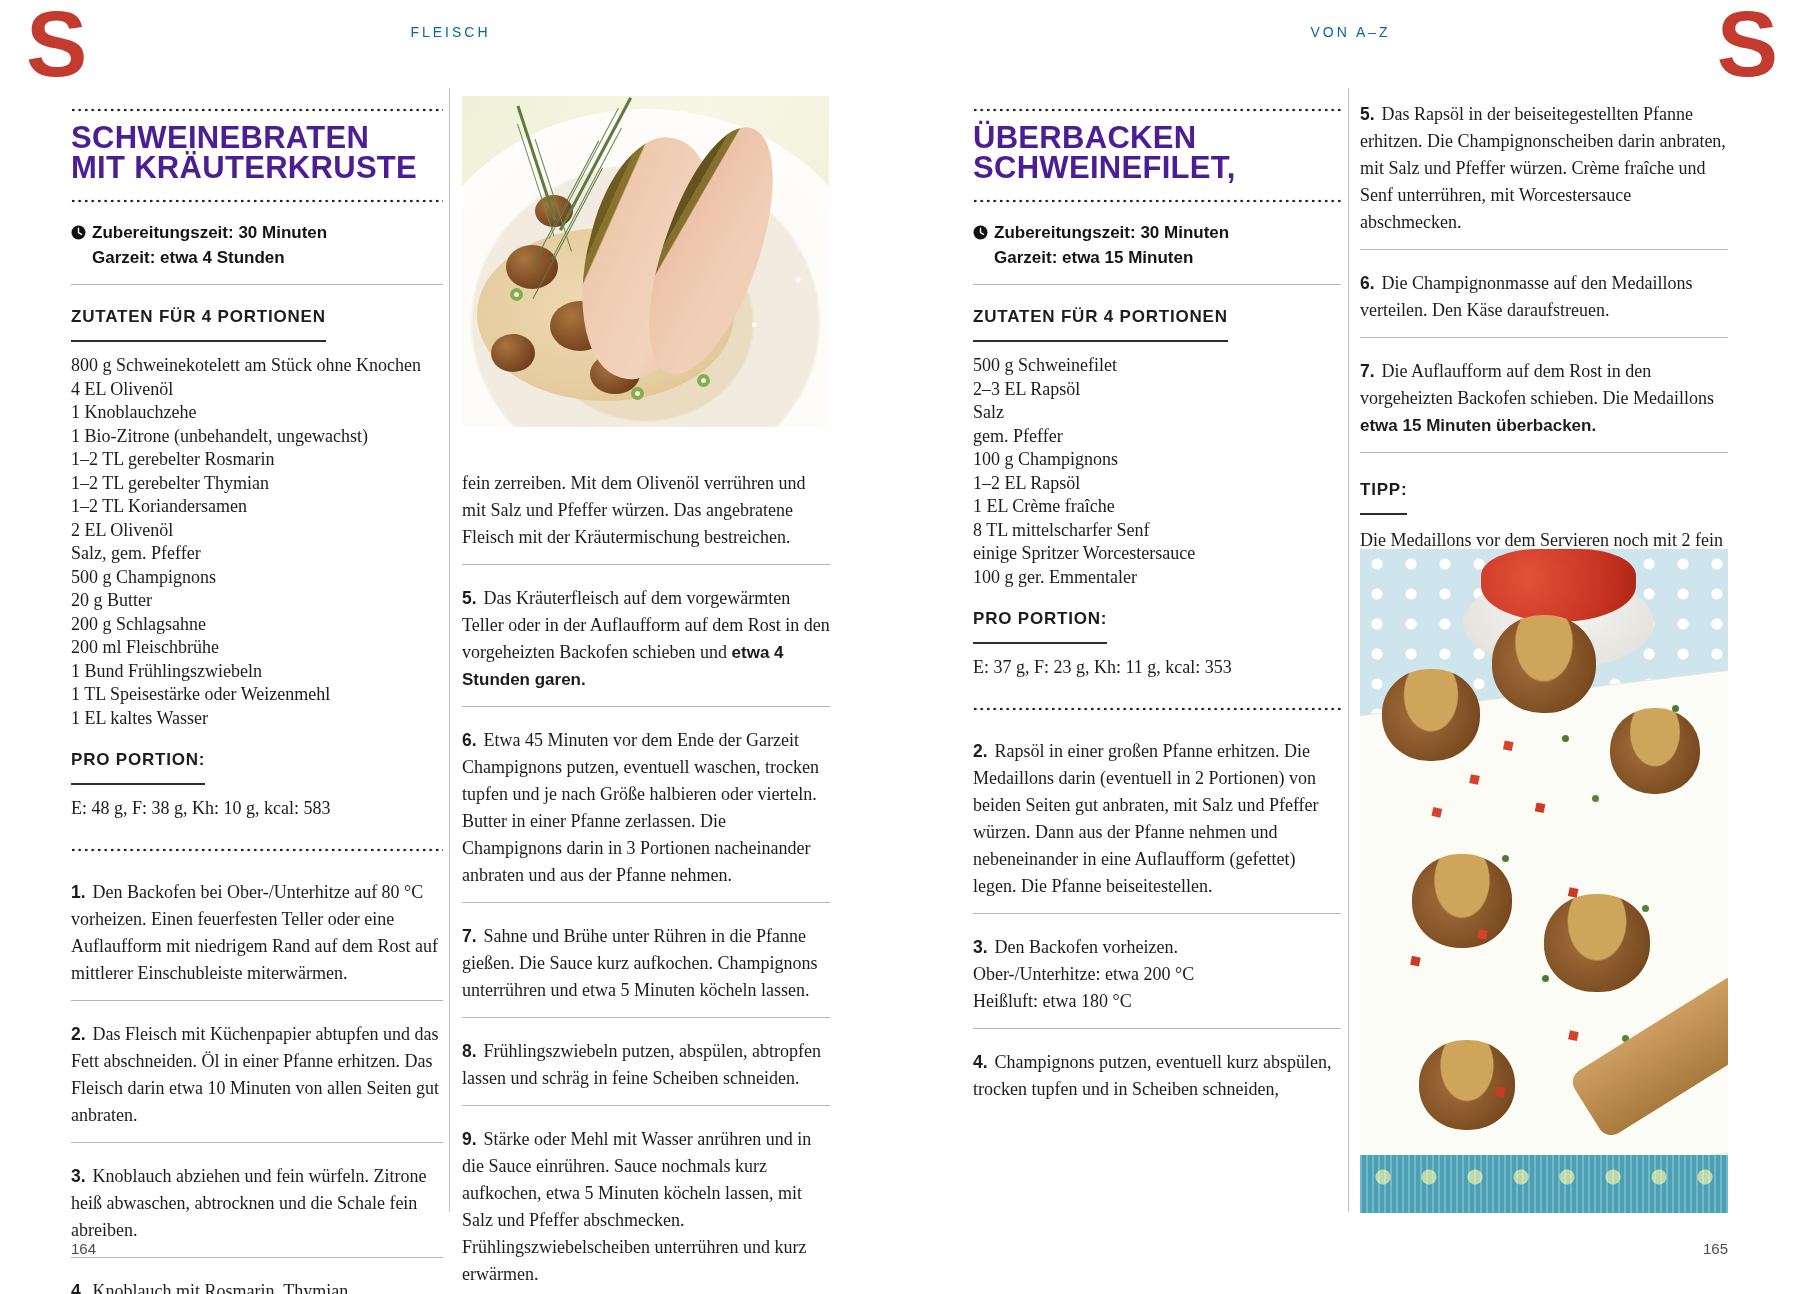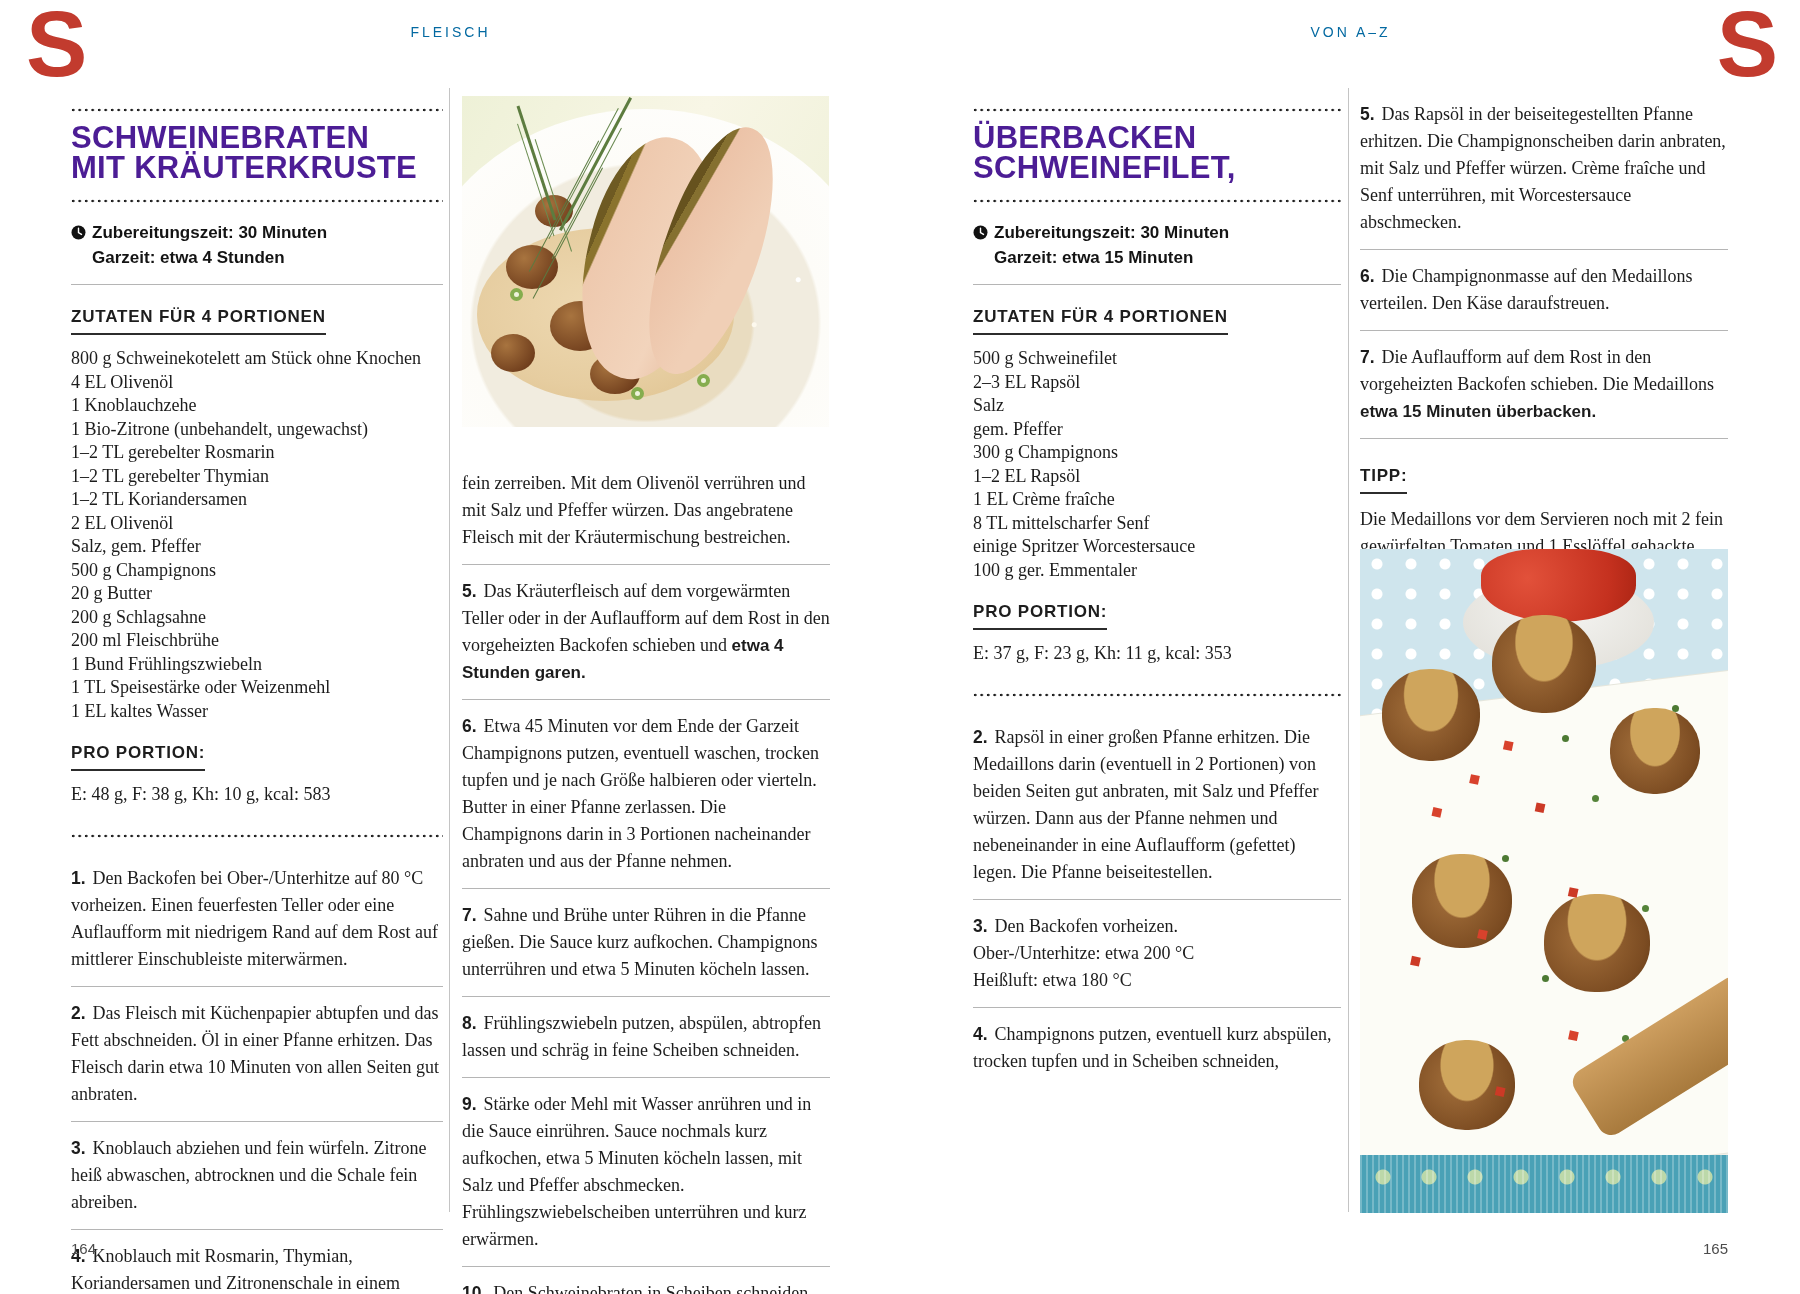--- a/index.html
+++ b/index.html
@@ -34,29 +34,29 @@
   .rd-mid{margin-top:16px;}
   .time-block{margin-top:17px;font-family:"Liberation Sans",sans-serif;font-weight:700;
               font-size:17px;line-height:25px;color:#141414;}
   .time-line1{display:flex;align-items:center;gap:6px;}
   .time-line2{padding-left:21px;}
   .clock{width:15px;height:15px;flex:0 0 15px;}
   .hairline{height:1px;background:#b5b5b5;margin-top:14px;}
   .subhead{margin-top:22px;}
   .subhead span{display:inline-block;font-family:"Liberation Sans",sans-serif;font-weight:700;
                 font-size:17px;letter-spacing:.8px;color:#1d1d1d;border-bottom:2px solid #2c2c2c;
-                padding-bottom:6px;}
+                padding-bottom:13px;}
   .ing-list{margin-top:12px;font-size:18px;line-height:23.5px;}
   .pp-head{margin-top:20px;}
   .nutrition{margin-top:12px;font-size:18px;line-height:23px;}
   .rd-steps{margin-top:28px;}
   .steps{margin-top:27px;}
   .steps-flush{margin-top:13px;}
   .step{font-size:18px;line-height:27px;}
-  .step + .step{border-top:1px solid #b5b5b5;margin-top:13px;padding-top:13px;}
+  .step + .step{border-top:1px solid #b5b5b5;margin-top:13px;padding-top:20px;}
   .snum{font-family:"Liberation Sans",sans-serif;font-weight:700;font-size:17.5px;margin-right:7px;}
   .snum:empty{display:none;margin:0;}
   .stext{white-space:pre-line;}
   .sbold{font-family:"Liberation Sans",sans-serif;font-weight:700;font-size:17px;}
   .sbold:empty{display:none;}
   .final-rule{height:1px;background:#b5b5b5;margin-top:13px;}
   .tip-block{margin-top:27px;}
   .tip-text{margin-top:12px;font-size:18px;line-height:27px;}
   
   .photo{position:absolute;overflow:hidden;}
@@ -233,21 +233,21 @@
       </div>
       <div class="time-line2">Garzeit: etwa 15 Minuten</div>
     </div>
     <div class="hairline"></div>
     <div class="subhead"><span>ZUTATEN FÜR 4 PORTIONEN</span></div>
     <div class="ing-list">
       <div class="ing">500 g Schweinefilet</div>
       <div class="ing">2–3 EL Rapsöl</div>
       <div class="ing">Salz</div>
       <div class="ing">gem. Pfeffer</div>
-      <div class="ing">300 g Champignons</div>
+      <div class="ing">100 g Champignons</div>
       <div class="ing">1–2 EL Rapsöl</div>
       <div class="ing">1 EL Crème fraîche</div>
       <div class="ing">8 TL mittelscharfer Senf</div>
       <div class="ing">einige Spritzer Worcestersauce</div>
       <div class="ing">100 g ger. Emmentaler</div>
     </div>
     <div class="subhead pp-head"><span>PRO PORTION:</span></div>
     <div class="nutrition">E: 37 g, F: 23 g, Kh: 11 g, kcal: 353</div>
     <div class="rule-dotted rd-steps"></div>
     <div class="steps">

